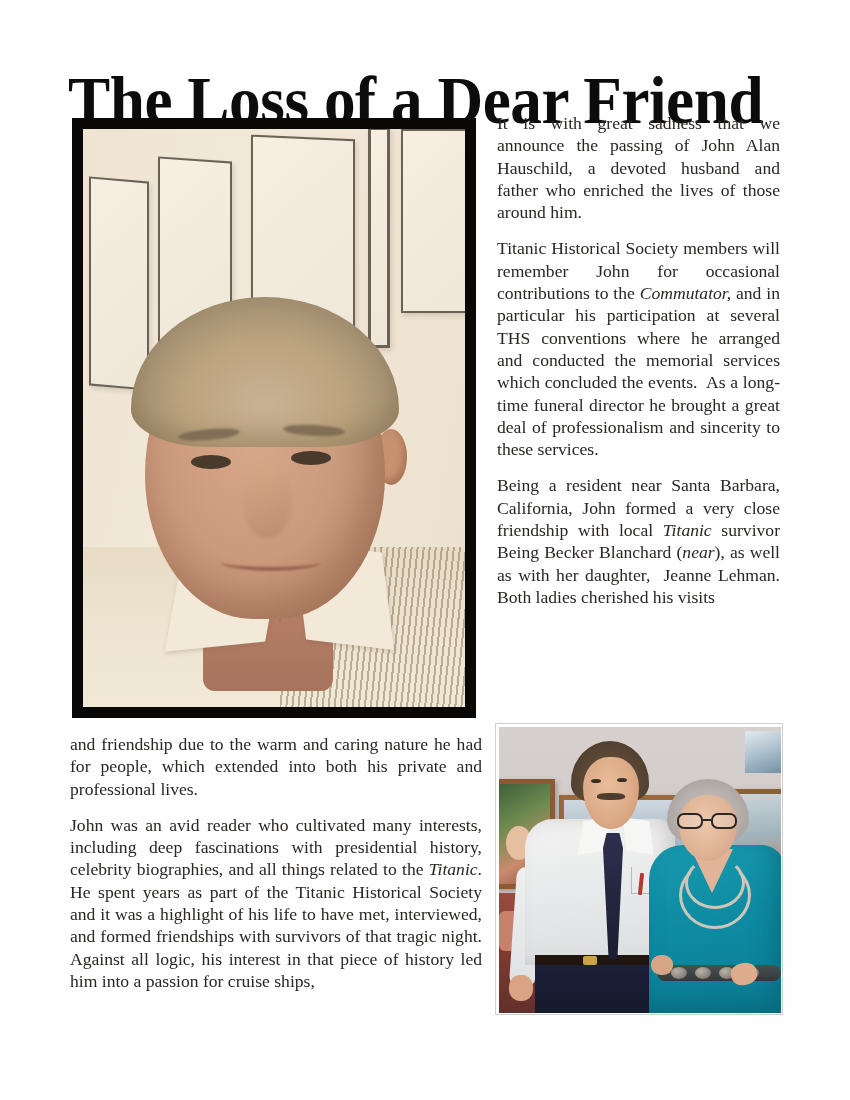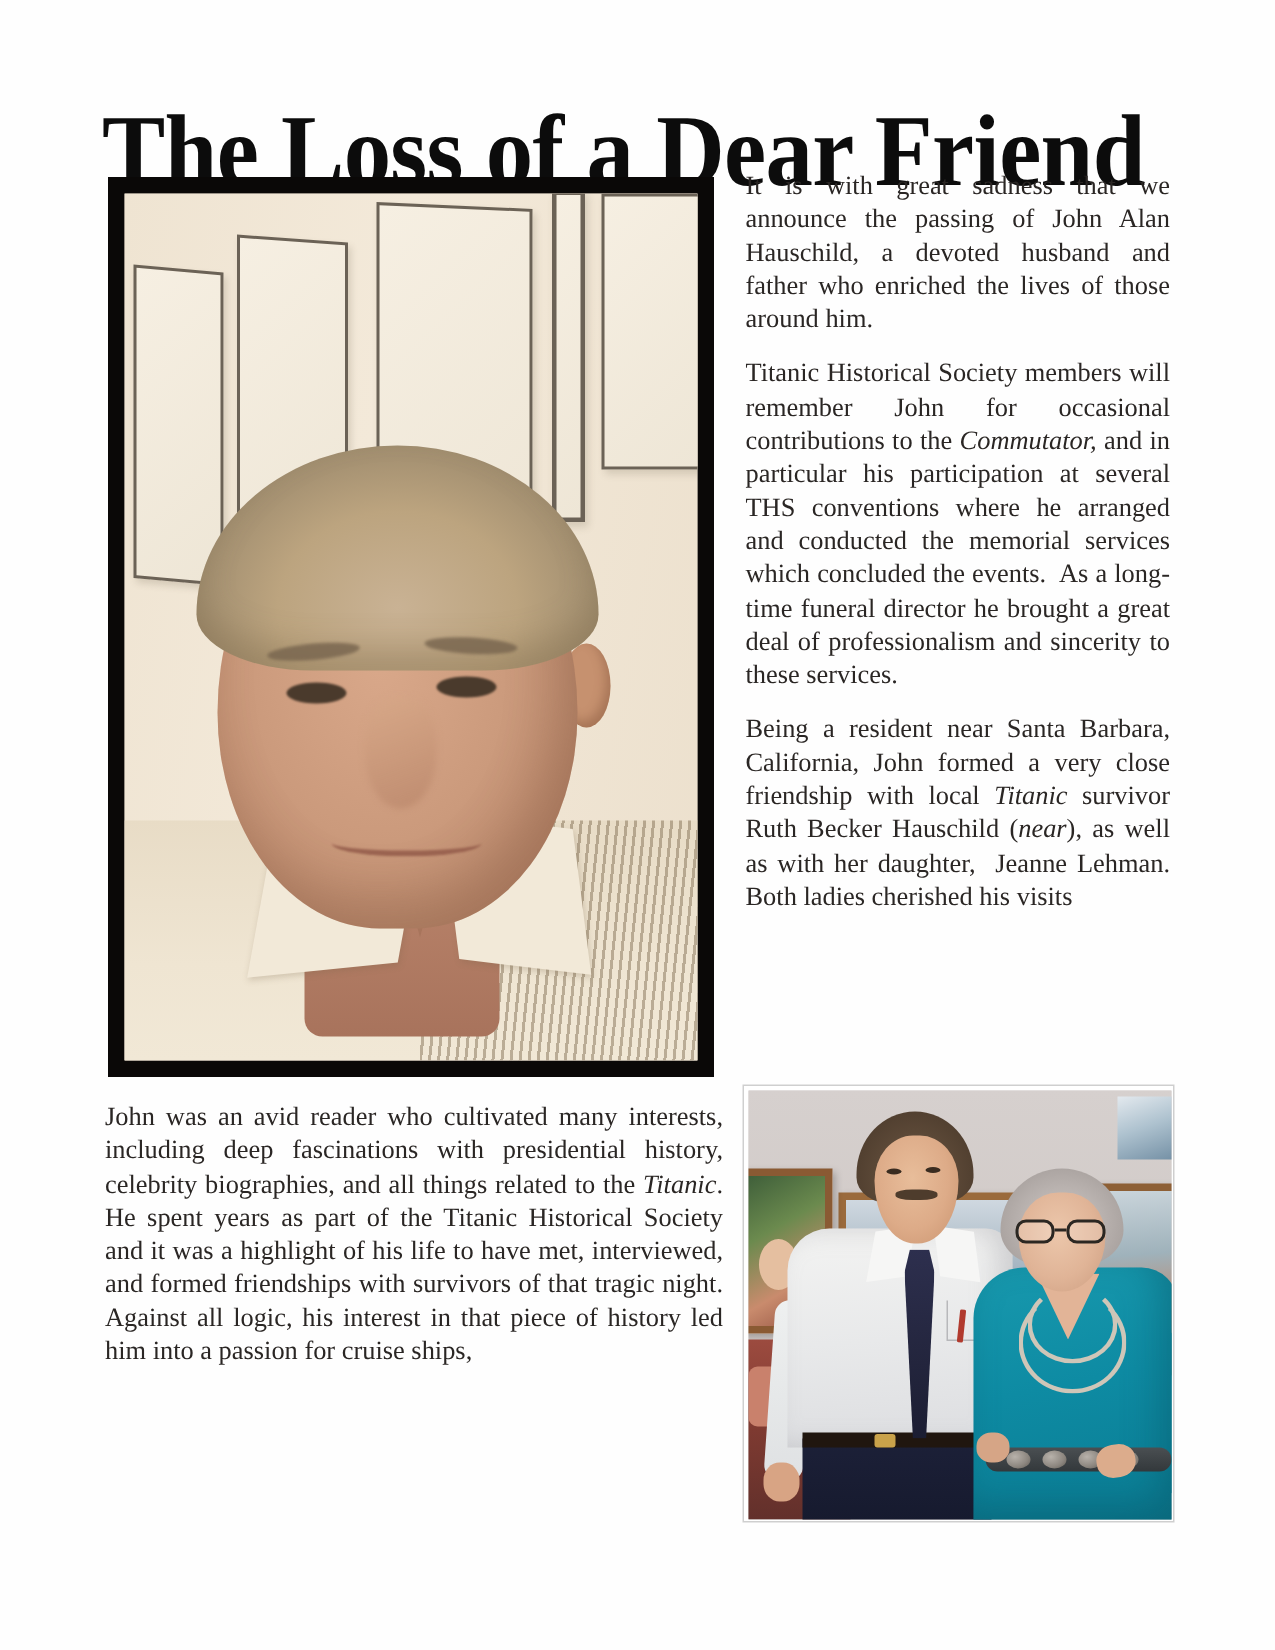--- a/index.html
+++ b/index.html
@@ -476,24 +476,25 @@
       <div class="eye eye-l"></div>
       <div class="eye eye-r"></div>
       <div class="nose"></div>
       <div class="mouth"></div>
     </div>
   </div>
 
   <div class="col-right">
     <p class="body"><span>It is with great sadness that we announce the passing of John Alan Hauschild, a devoted husband and father who enriched the lives of those around him.</span></p>
     <p class="body"><span>Titanic Historical Society members will remember John for occasional contributions to the </span><span class="it">Commutator,</span><span> and in particular his participation at several THS conventions where he arranged and conducted the memorial services which concluded the events.&nbsp; As a long-time funeral director he brought a great deal of professionalism and sincerity to these services.</span></p>
-    <p class="body"><span>Being a resident near Santa Barbara, California, John formed a very close friendship with local </span><span class="it">Titanic</span><span> survivor Ruth Becker Hauschild (</span><span class="it">near</span><span>), as well as with her daughter,&nbsp; Jeanne Lehman. Both ladies cherished his visits</span></p>
+    <p class="body"><span>Being a resident near Santa Barbara, California, John formed a very close friendship with local </span><span class="it">Titanic</span><span> survivor Being Becker Blanchard (</span><span class="it">near</span><span>), as well as with her daughter,&nbsp; Jeanne Lehman. Both ladies cherished his visits</span></p>
   </div>
 
   <div class="col-bottom">
+    <p class="body"><span>and friendship due to the warm and caring nature he had for people, which extended into both his private and professional lives.</span></p>
     <p class="body"><span>John was an avid reader who cultivated many interests, including deep fascinations with presidential history, celebrity biographies, and all things related to the </span><span class="it">Titanic</span><span>. He spent years as part of the Titanic Historical Society and it was a highlight of his life to have met, interviewed, and formed friendships with survivors of that tragic night. Against all logic, his interest in that piece of history led him into a passion for cruise ships,</span></p>
   </div>
 
   <div class="couple-frame">
     <div class="couple-inner">
       <div class="room-wall"></div>
 
       <div class="art art-top-right"></div>
       <div class="art art-mid"></div>
       <div class="art art-right"></div>

